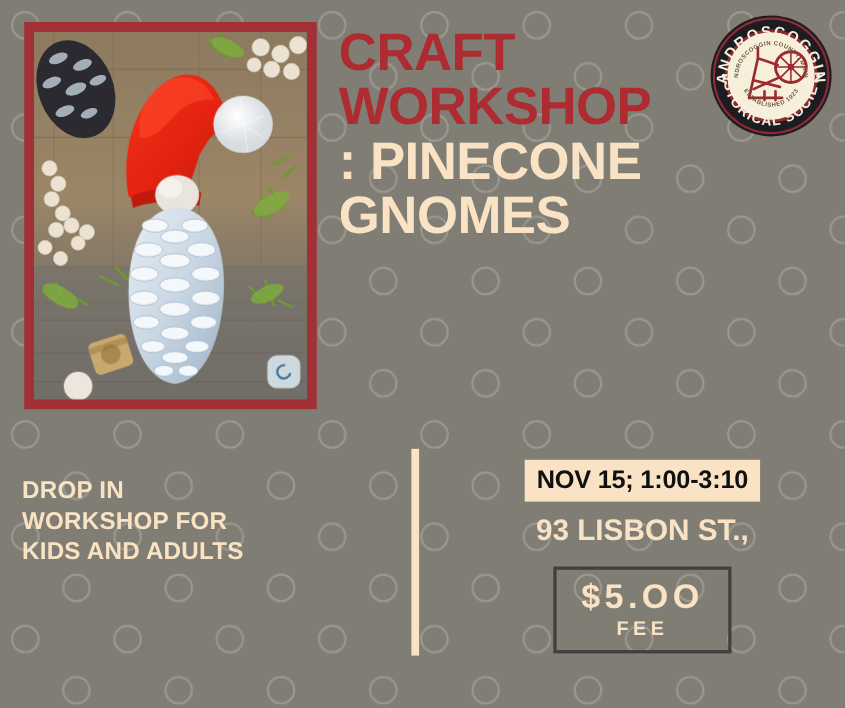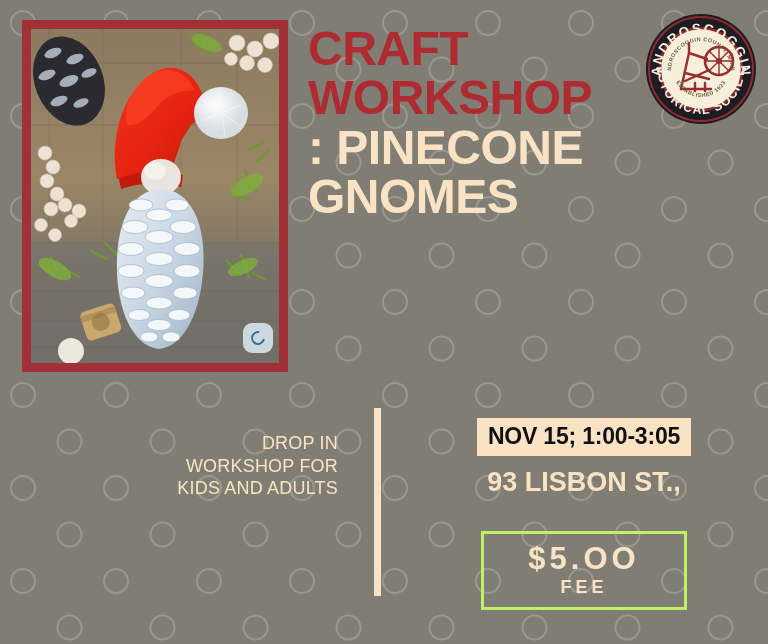--- a/index.html
+++ b/index.html
@@ -76,24 +76,24 @@
   }
   .headline .l1, .headline .l2 { color:#ad2b31; display:block; }
   .headline .l3, .headline .l4 { color:#fae3c4; display:block; }
 
   
   .blurb {
     position:absolute;
     left:20px; top:432px;
     width:318px;
     color:#fae3c4;
-    font-weight:normal;
-    font-size:18px;
+    font-weight:bold;
+    font-size:22px;
     line-height:1.26;
-    text-align:right;
+    text-align:left;
     text-transform:uppercase;
     letter-spacing:.2px;
   }
 
   
   .divider {
     position:absolute;
     left:374px; top:408px;
     width:7px; height:188px;
     background:#fae3c4;
@@ -118,23 +118,23 @@
   }
   .address {
     margin-top:10px;
     color:#fae3c4;
     font-weight:bold;
     font-size:27px;
     line-height:1.2;
     text-transform:uppercase;
   }
   .fee-box {
-    margin:33px auto 0;
-    width:206px;
-    border:3px solid #bef264;
+    margin:17px auto 0;
+    width:162px;
+    border:3px solid #404040;
     padding:7px 0 9px;
     color:#fae3c4;
     font-weight:bold;
     text-transform:uppercase;
   }
   .fee-amount {
     display:block;
     font-size:31px;
     letter-spacing:4px;
     line-height:1.15;
@@ -353,21 +353,21 @@
 
   <div class="blurb">
     <span>DROP IN</span><br>
     <span>WORKSHOP FOR</span><br>
     <span>KIDS AND ADULTS</span>
   </div>
 
   <div class="divider"></div>
 
   <div class="info-col">
-    <div class="date-badge">NOV 15; 1:00-3:05</div>
+    <div class="date-badge">NOV 15; 1:00-3:10</div>
     <div class="address">
       <span>93 LISBON ST.,</span><br>
     </div>
     <div class="fee-box">
       <span class="fee-amount">$5.OO</span>
       <span class="fee-label">FEE</span>
     </div>
   </div>
 
 </div>

